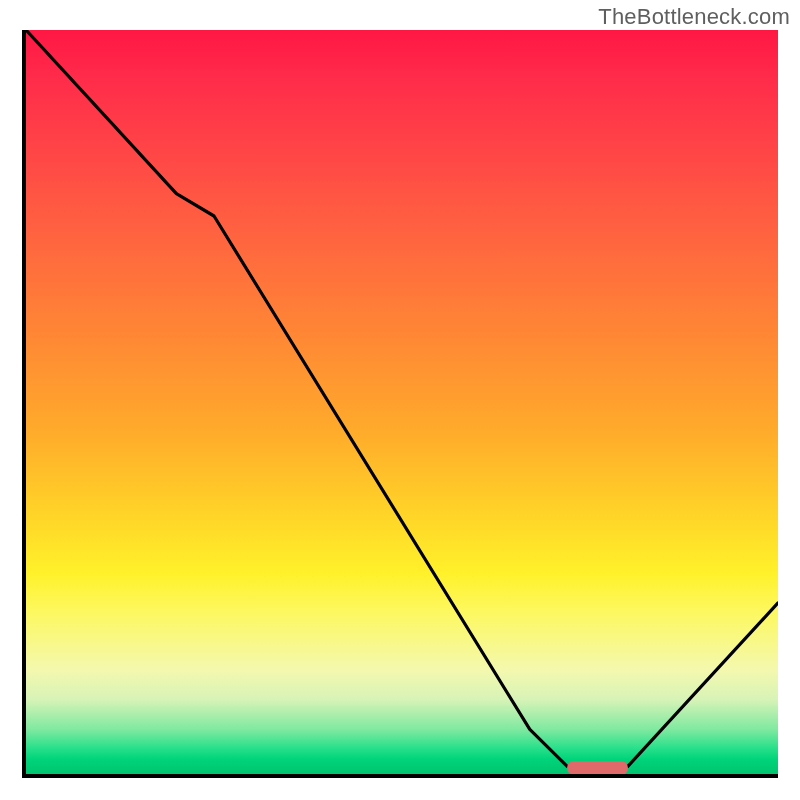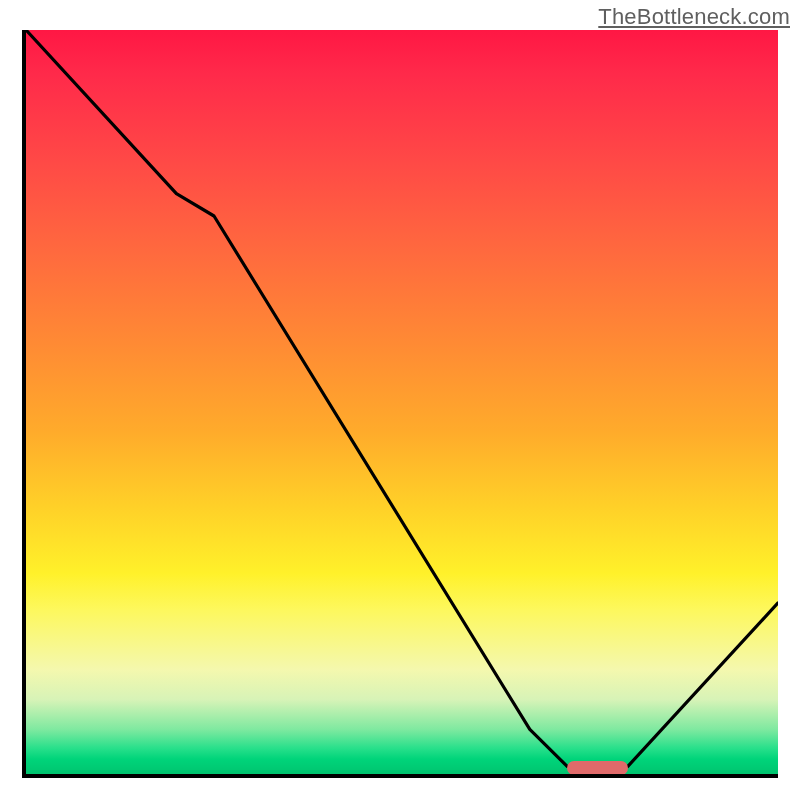--- a/index.html
+++ b/index.html
@@ -18,21 +18,20 @@
   }
   .watermark {
     position: absolute;
     top: 4px;
     right: 10px;
     color: #5f5f5f;
     font-size: 22px;
     font-weight: 500;
     letter-spacing: 0.2px;
     z-index: 10;
-    text-decoration: underline;
   }
   .plot-frame {
     position: absolute;
     left: 22px;
     top: 30px;
     width: 756px;   
     height: 748px;  
     border-left: 4px solid #000;
     border-bottom: 4px solid #000;
     box-sizing: border-box;

